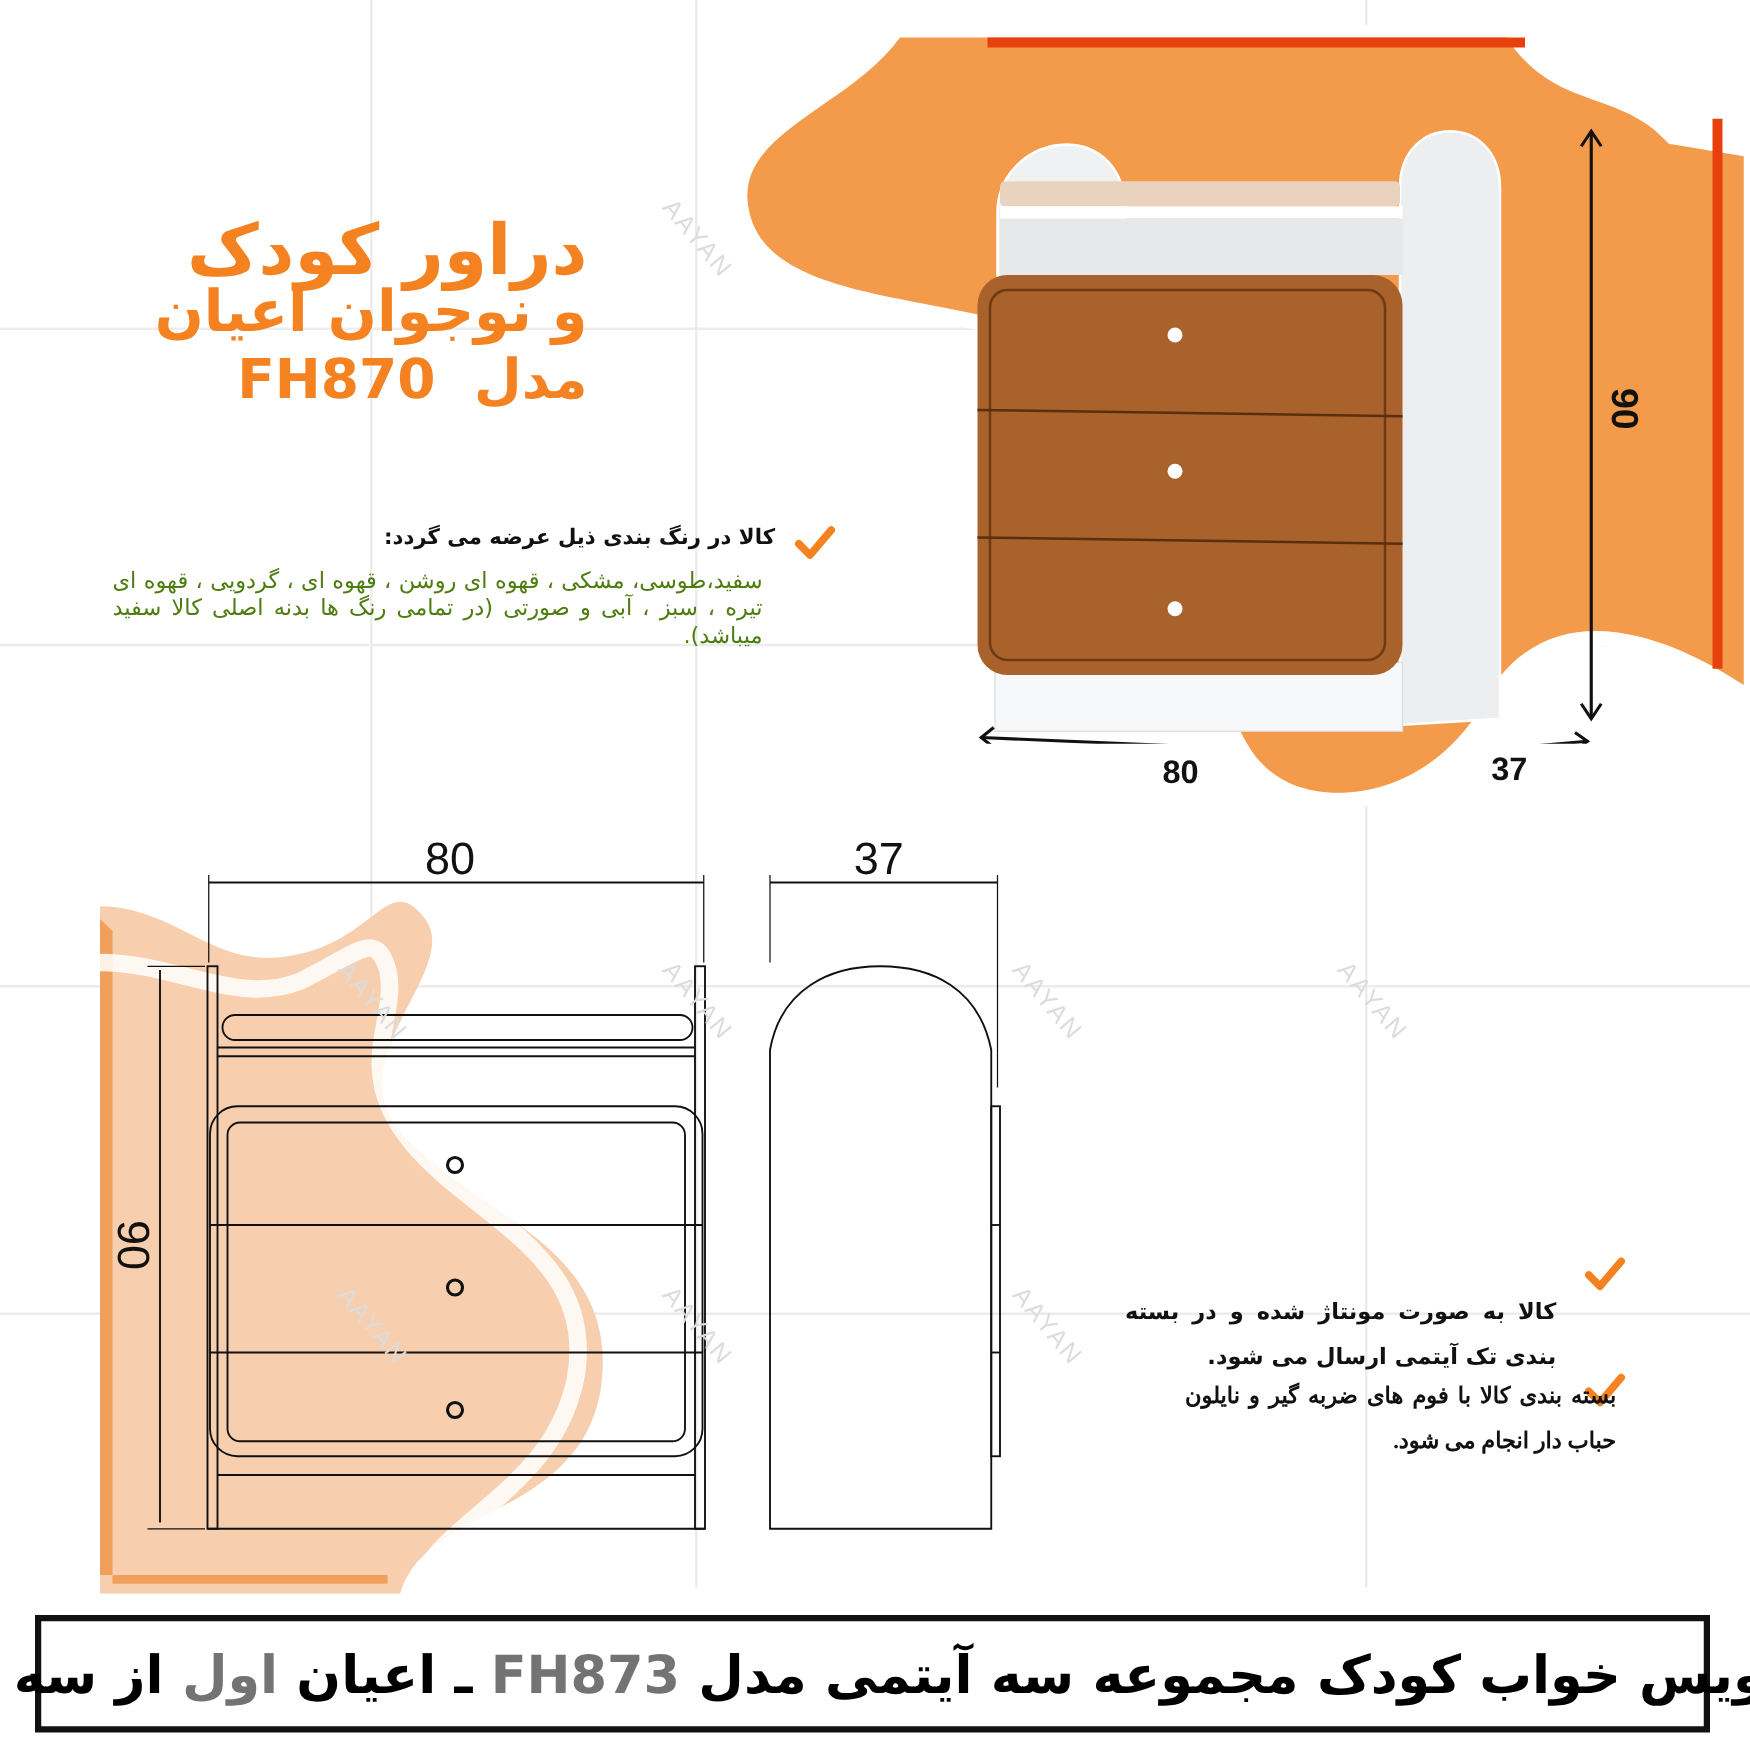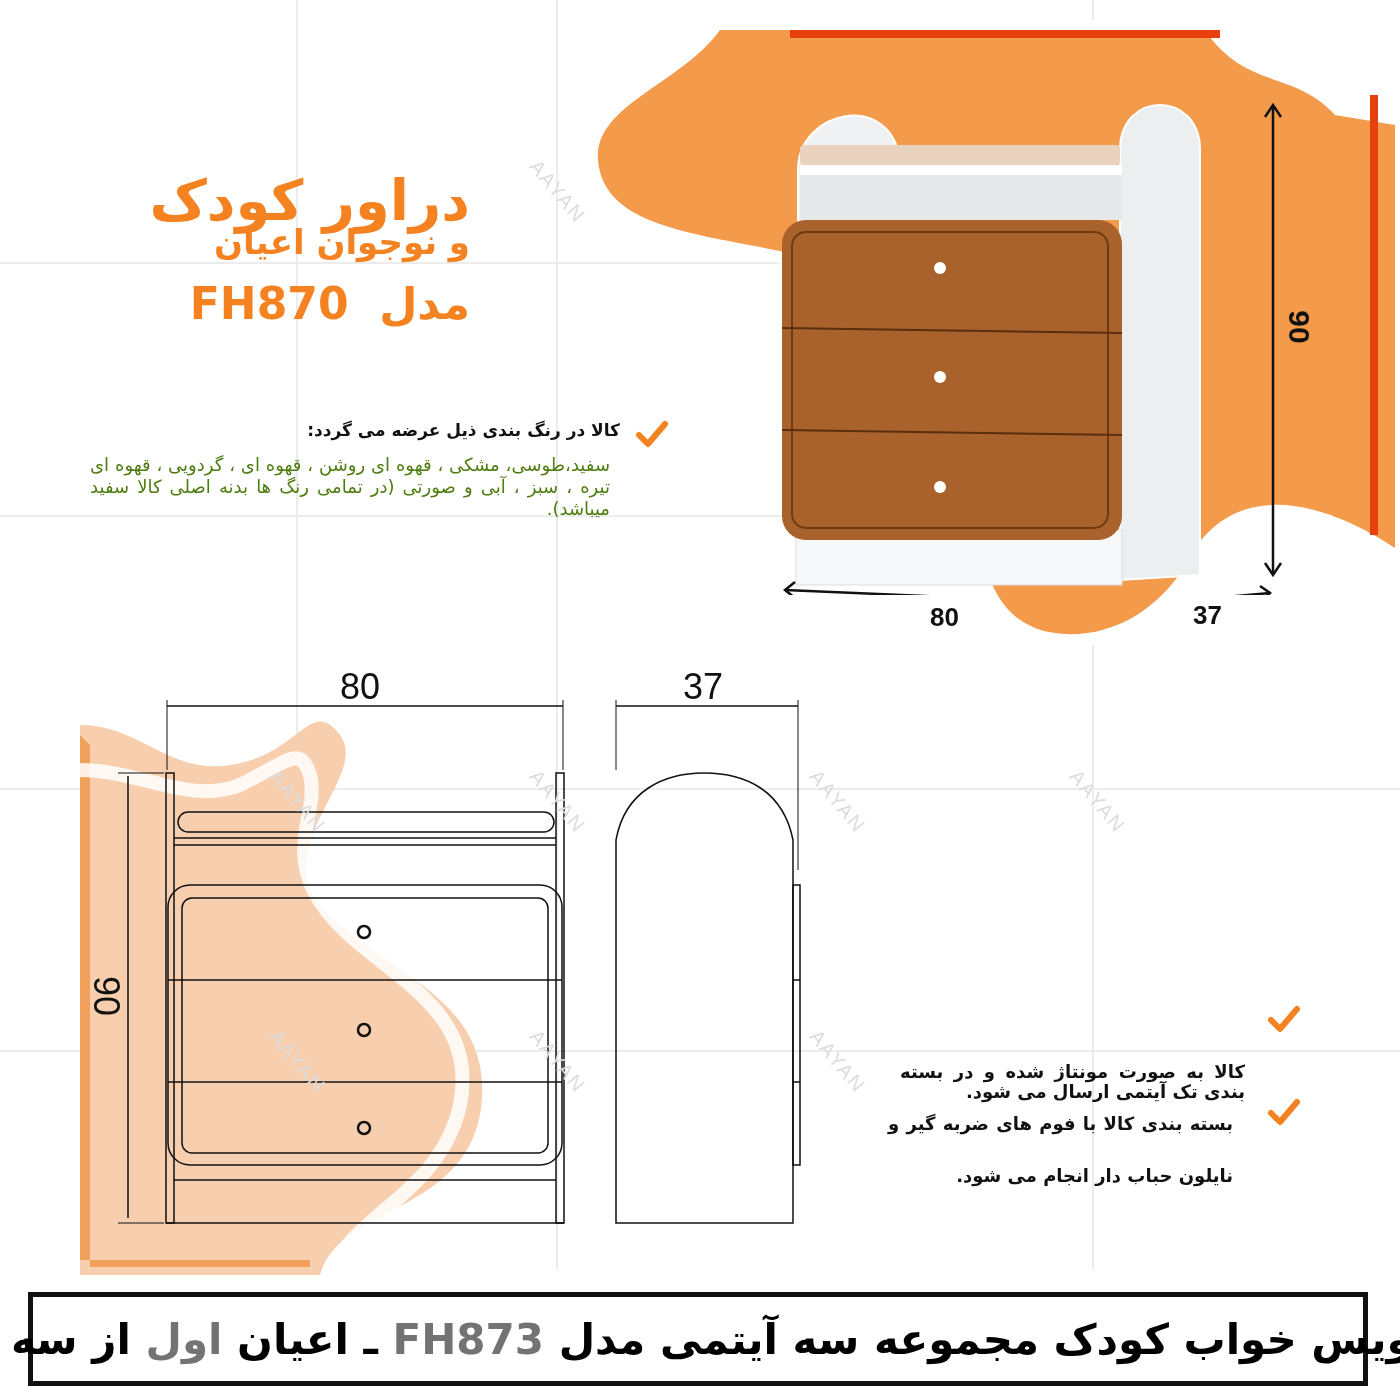--- a/index.html
+++ b/index.html
@@ -37,21 +37,21 @@
 </svg>
 
 <svg class="abs" style="left:80px;top:715px;" width="420" height="560">
   <path d="M0 10 C60 10 90 60 150 50 C220 40 230 -20 260 20 C290 60 190 130 240 190 C300 260 420 280 400 400 C380 500 260 490 240 560 L0 560 Z" fill="#f7cfae"></path>
   <path d="M0 20 L0 545 L10 545 L10 30 Z" fill="#f0a05a"></path>
   <path d="M10 545 L230 545 L230 552 L10 552 Z" fill="#f0a05a"></path>
   <path d="M0 55 C60 55 110 90 160 70 C210 45 220 30 230 60 C240 100 200 140 250 200 C300 260 400 290 380 390 C360 480 270 500 250 560" stroke="#ffffff" stroke-width="14" fill="none" opacity="0.85"></path>
 </svg>
 
 <div class="title" style="top:168px;font-size:56px;">دراور کودک</div>
-<div class="title" style="top:222px;font-size:34px;text-align:right;">و نوجوان اعیان</div>
+<div class="title" style="top:222px;font-size:46px;text-align:right;">و نوجوان اعیان</div>
 <div class="title" style="top:278px;font-size:44px;direction:ltr;">
   <span>FH870</span>&nbsp;&nbsp;<span>مدل</span>
 </div>
 
 <svg class="check" style="left:636px;top:420px;" viewBox="0 0 32 28">
   <path d="M3 15 L12 24 L29 4" stroke="#f58220" stroke-width="6" fill="none" stroke-linecap="round" stroke-linejoin="round"></path>
 </svg>
 <div class="abs rtl txt-h" style="left:90px;top:420px;width:530px;">کالا در رنگ بندی ذیل عرضه می گردد:</div>
 <div class="abs rtl txt-p" style="left:90px;top:454px;width:520px;">سفید،طوسی، مشکی ، قهوه ای روشن ، قهوه ای ، گردویی ، قهوه ای تیره ، سبز ، آبی و صورتی (در تمامی رنگ ها بدنه اصلی کالا سفید میباشد).</div>
 
@@ -122,25 +122,25 @@
   <path d="M11 533 L11 150 C20 100 60 83 99 83 C140 83 178 100 188 150 L188 533 Z" fill="none" stroke="#111" stroke-width="1.5"></path>
   <rect x="188" y="195" width="7" height="280" fill="none" stroke="#111" stroke-width="1.5"></rect>
   <line x1="188" y1="290" x2="195" y2="290" stroke="#111" stroke-width="1.5"></line>
   <line x1="188" y1="392" x2="195" y2="392" stroke="#111" stroke-width="1.5"></line>
 </svg>
 <div class="dim" style="left:683px;top:666px;font-size:36px;">37</div>
 
 <svg class="check" style="left:1268px;top:1005px;" viewBox="0 0 32 28">
   <path d="M3 15 L12 24 L29 4" stroke="#f58220" stroke-width="6" fill="none" stroke-linecap="round" stroke-linejoin="round"></path>
 </svg>
-<div class="abs rtl txt-h" style="left:900px;top:1062px;width:345px;line-height:20px;font-size:18px;">کالا به صورت مونتاژ شده و در بسته بندی تک آیتمی ارسال می شود.</div>
+<div class="abs rtl txt-h" style="left:900px;top:1032px;width:345px;line-height:36px;font-size:18px;">کالا به صورت مونتاژ شده و در بسته بندی تک آیتمی ارسال می شود.</div>
 <svg class="check" style="left:1268px;top:1098px;" viewBox="0 0 32 28">
   <path d="M3 15 L12 24 L29 4" stroke="#f58220" stroke-width="6" fill="none" stroke-linecap="round" stroke-linejoin="round"></path>
 </svg>
-<div class="abs rtl txt-h" style="left:888px;top:1098px;width:345px;line-height:52px;font-size:18px;">بسته بندی کالا با فوم های ضربه گیر و نایلون حباب دار انجام می شود.</div>
+<div class="abs rtl txt-h" style="left:948px;top:1098px;width:345px;line-height:36px;font-size:18px;font-family:Liberation Serif, serif;">بسته بندی کالا با فوم های ضربه گیر و نایلون حباب دار انجام می شود.</div>
 
 <div class="wm" style="left:520px;top:180px;">AAYAN</div>
 <div class="wm" style="left:260px;top:790px;">AAYAN</div>
 <div class="wm" style="left:520px;top:790px;">AAYAN</div>
 <div class="wm" style="left:800px;top:790px;">AAYAN</div>
 <div class="wm" style="left:1060px;top:790px;">AAYAN</div>
 <div class="wm" style="left:260px;top:1050px;">AAYAN</div>
 <div class="wm" style="left:520px;top:1050px;">AAYAN</div>
 <div class="wm" style="left:800px;top:1050px;">AAYAN</div>
 

